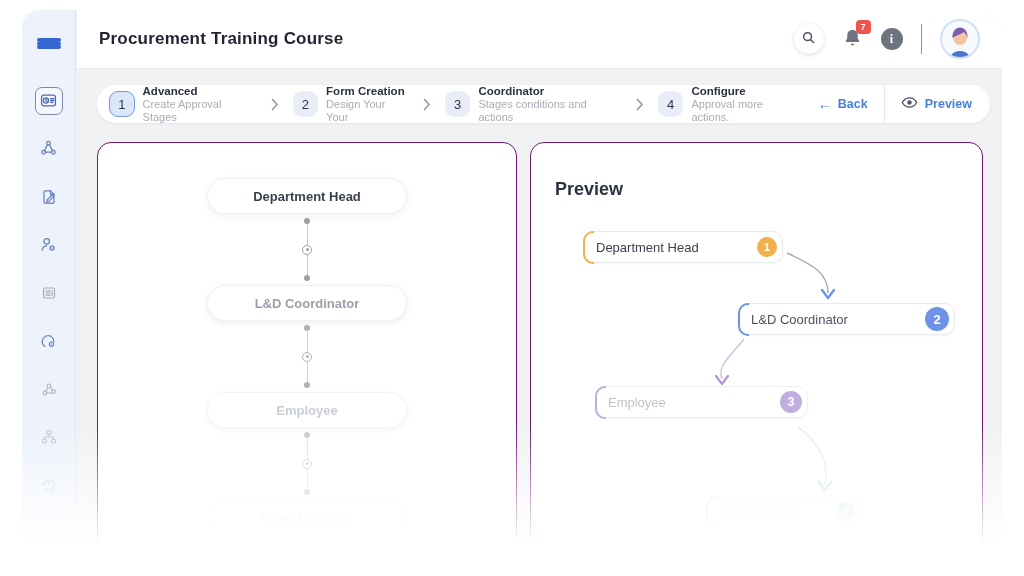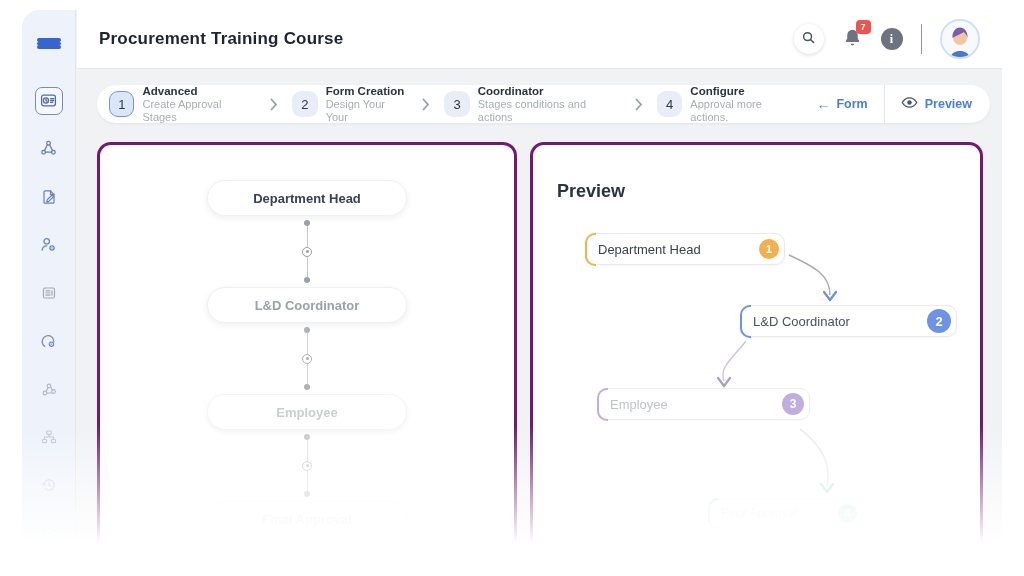--- a/index.html
+++ b/index.html
@@ -56,21 +56,21 @@
   .stepper-actions { margin-left:auto; display:flex; align-items:center; height:100%; }
   .back-btn { display:flex; align-items:center; gap:6px; color:#4a7fd6; font-size:12.5px;
               font-weight:600; cursor:pointer; padding:0 16px; }
   .back-arrow { font-size:14px; }
   .action-divider { width:1px; height:38px; background:#e3e5e8; }
   .preview-btn { display:flex; align-items:center; gap:7px; color:#4a7fd6; font-size:12.5px;
                  font-weight:600; cursor:pointer; padding:0 18px 0 16px; }
 
   
   .panels { display:flex; gap:13px; margin:19px 19px 0 20px; align-items:flex-start; }
-  .panel { background:#fff; border-radius:14px; border:3px solid #701a75;
+  .panel { background:#fff; border-radius:14px; border:1px solid #701a75;
            box-shadow:0 1px 3px rgba(0,0,0,.03); height:430px; position:relative; overflow:hidden; }
   .panel-left { width:420px; display:flex; flex-direction:column; align-items:center; padding-top:35px; }
   .panel-right { flex:1; }
 
   .stage-pill { width:200px; height:36px; border-radius:18px; background:#fff;
                 border:1px solid #eef0f2; box-shadow:0 2px 7px rgba(20,30,50,.07);
                 display:flex; align-items:center; justify-content:center;
                 font-size:13px; font-weight:600; cursor:pointer; }
   .s1 .stage-pill { color:#3a4150; }
   .s2 .stage-pill { color:#9aa1ab; }
@@ -294,21 +294,21 @@
         <div class="step">
           <div class="step-num">4</div>
           <div class="step-texts">
             <span class="step-label">Configure</span>
             <span class="step-desc">Approval more actions.</span>
           </div>
         </div>
         <div class="stepper-actions">
           <div class="back-btn">
             <span class="back-arrow">←</span>
-            <span>Form</span>
+            <span>Back</span>
           </div>
           <div class="action-divider"></div>
           <div class="preview-btn">
             <span><svg width="17" height="13" viewBox="0 0 20 14" fill="none">
                   <path d="M1.5 7S4.7 1.5 10 1.5 18.5 7 18.5 7 15.3 12.5 10 12.5 1.5 7 1.5 7z" stroke="#4b5563" stroke-width="1.6"></path>
                   <circle cx="10" cy="7" r="2.6" fill="#4b5563"></circle>
                 </svg></span>
             <span>Preview</span>
           </div>
         </div>

